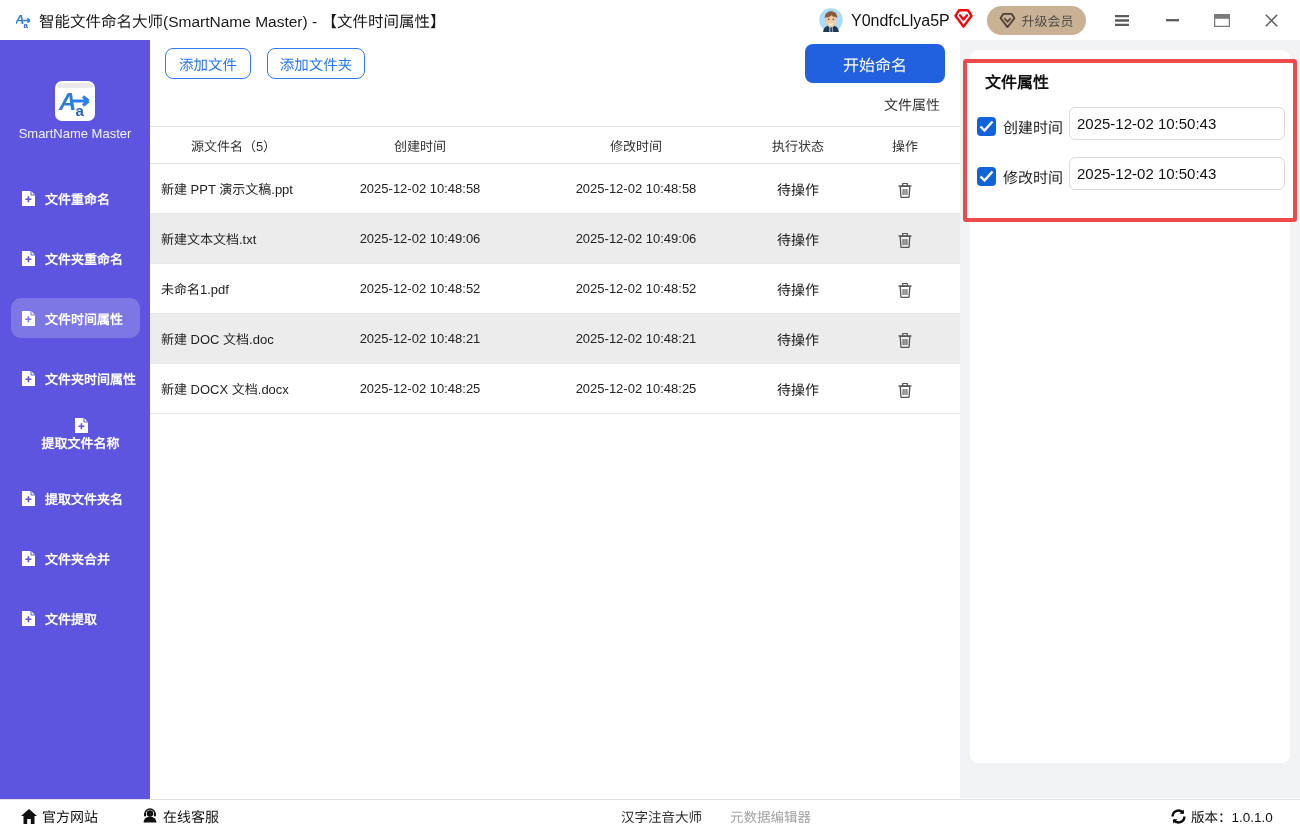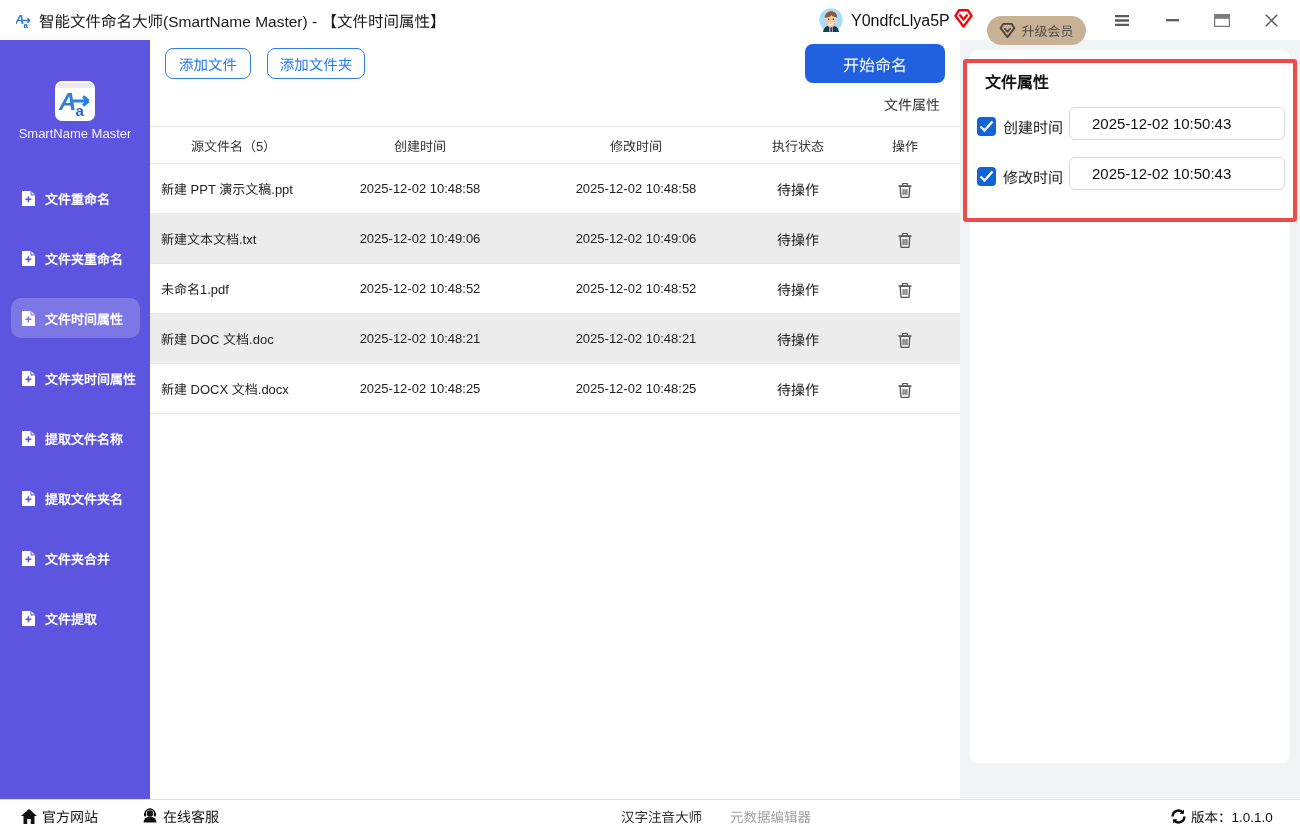--- a/index.html
+++ b/index.html
@@ -7,21 +7,21 @@
 html,body { width:1300px; height:832px; overflow:hidden; }
 body { font-family:"Liberation Sans", sans-serif; position:relative; background:#fff; }
 
 
 #titlebar { position:absolute; left:0; top:0; width:1300px; height:40px; background:#fff; z-index:5; }
 #titlebar .title { position:absolute; left:39px; top:0; height:40px; line-height:43px; font-size:15.5px; color:#1a1a1a; }
 #appicon { position:absolute; left:16px; top:12px; }
 #avatar { position:absolute; left:819px; top:8px; }
 #username { position:absolute; left:851px; top:0; height:40px; line-height:41px; font-size:16px; color:#111; }
 #gem { position:absolute; left:954px; top:9px; }
-#vipbtn { position:absolute; left:987px; top:16px; width:99px; height:29px; background:#c9b196; border-radius:15px; display:flex; align-items:center; justify-content:center; gap:5px; }
+#vipbtn { position:absolute; left:987px; top:6px; width:99px; height:29px; background:#c9b196; border-radius:15px; display:flex; align-items:center; justify-content:center; gap:5px; }
 #vipbtn span { font-size:13px; color:#4e4c48; }
 .winctl { position:absolute; top:0; height:40px; display:flex; align-items:center; justify-content:center; }
 
 
 #sidebar { position:absolute; left:0; top:40px; width:150px; height:759px; background:#5d55e0; }
 #logo { position:absolute; left:55px; top:41px; }
 #brand { position:absolute; left:0; top:86px; width:150px; text-align:center; font-size:13px; color:#f2f1ff; }
 .mitem { position:absolute; left:11px; width:129px; height:40px; border-radius:10px; display:flex; align-items:center; }
 .mitem.sel { background:rgba(255,255,255,0.2); }
 .mitem svg { margin-left:11px; }
@@ -51,21 +51,21 @@
 
 
 #rightpane { position:absolute; left:960px; top:40px; width:340px; height:758px; background:#f2f3f5; }
 #rcard { position:absolute; left:10px; top:10px; width:320px; height:713px; background:#fff; border-radius:8px; }
 #redbox { position:absolute; left:3px; top:19px; width:334px; height:163px; border:4px solid #ee4a4a; border-radius:3px; background:#fff; z-index:2; }
 #rtitle { position:absolute; left:25px; top:29px; font-size:16px; font-weight:bold; color:#111; z-index:3; }
 .crow { position:absolute; left:17px; z-index:3; display:flex; align-items:center; }
 .ckbox { width:19px; height:19px; background:#1164d8; border-radius:4px; position:relative; }
 .ckbox svg { position:absolute; left:2px; top:3px; }
 .clabel { margin-left:7px; font-size:15px; color:#222; }
-.dinput { position:absolute; width:216px; height:33px; border:1px solid #d9d9d9; border-radius:6px; background:#fff; font-size:15px; color:#111; display:flex; align-items:center; padding-left:22px; z-index:3; }
+.dinput { position:absolute; width:216px; height:33px; border:1px solid #d9d9d9; border-radius:6px; background:#fff; font-size:15px; color:#111; display:flex; align-items:center; padding-left:7px; z-index:3; }
 
 
 #footer { position:absolute; left:0; top:799px; width:1300px; height:33px; background:#fff; border-top:1px solid #e0e0e0; }
 .fitem { position:absolute; top:0; height:32px; display:flex; align-items:center; gap:5px; font-size:14px; color:#111; }
 </style>
 </head>
 <body>
 
 <div id="titlebar">
   <span id="appicon">
@@ -158,21 +158,21 @@
       </svg>
       <span>文件时间属性</span>
     </div>
   <div class="mitem" style="top:318px;">
       <svg width="13" height="15" viewBox="0 0 13 15">
         <path fill-rule="evenodd" d="M0 0 H9 L13 4 V15 H0 Z M5.6 7.4 H3.4 v1.6 h2.2 v2.2 h1.6 V9 h2.2 V7.4 H7.2 V5.2 H5.6 Z" fill="#fff"></path>
         <path d="M9 0 V4 H13" fill="none" stroke="#5d55e0" stroke-width="1"></path>
       </svg>
       <span>文件夹时间属性</span>
     </div>
-  <div class="mitem" style="top:378px;">
+  <div class="mitem" style="top:378px;flex-direction:column;">
       <svg width="13" height="15" viewBox="0 0 13 15">
         <path fill-rule="evenodd" d="M0 0 H9 L13 4 V15 H0 Z M5.6 7.4 H3.4 v1.6 h2.2 v2.2 h1.6 V9 h2.2 V7.4 H7.2 V5.2 H5.6 Z" fill="#fff"></path>
         <path d="M9 0 V4 H13" fill="none" stroke="#5d55e0" stroke-width="1"></path>
       </svg>
       <span>提取文件名称</span>
     </div>
   <div class="mitem" style="top:438px;">
       <svg width="13" height="15" viewBox="0 0 13 15">
         <path fill-rule="evenodd" d="M0 0 H9 L13 4 V15 H0 Z M5.6 7.4 H3.4 v1.6 h2.2 v2.2 h1.6 V9 h2.2 V7.4 H7.2 V5.2 H5.6 Z" fill="#fff"></path>
         <path d="M9 0 V4 H13" fill="none" stroke="#5d55e0" stroke-width="1"></path>

